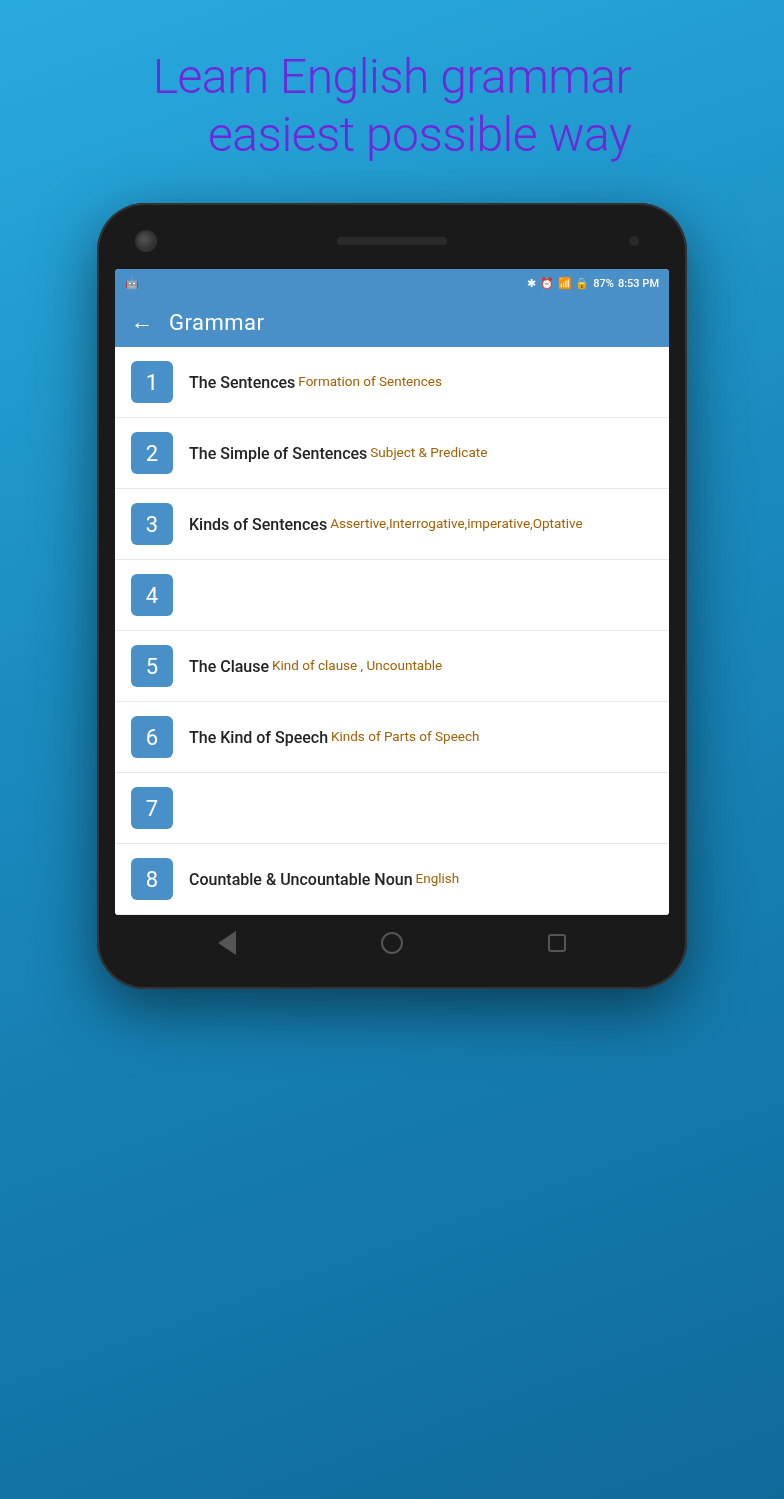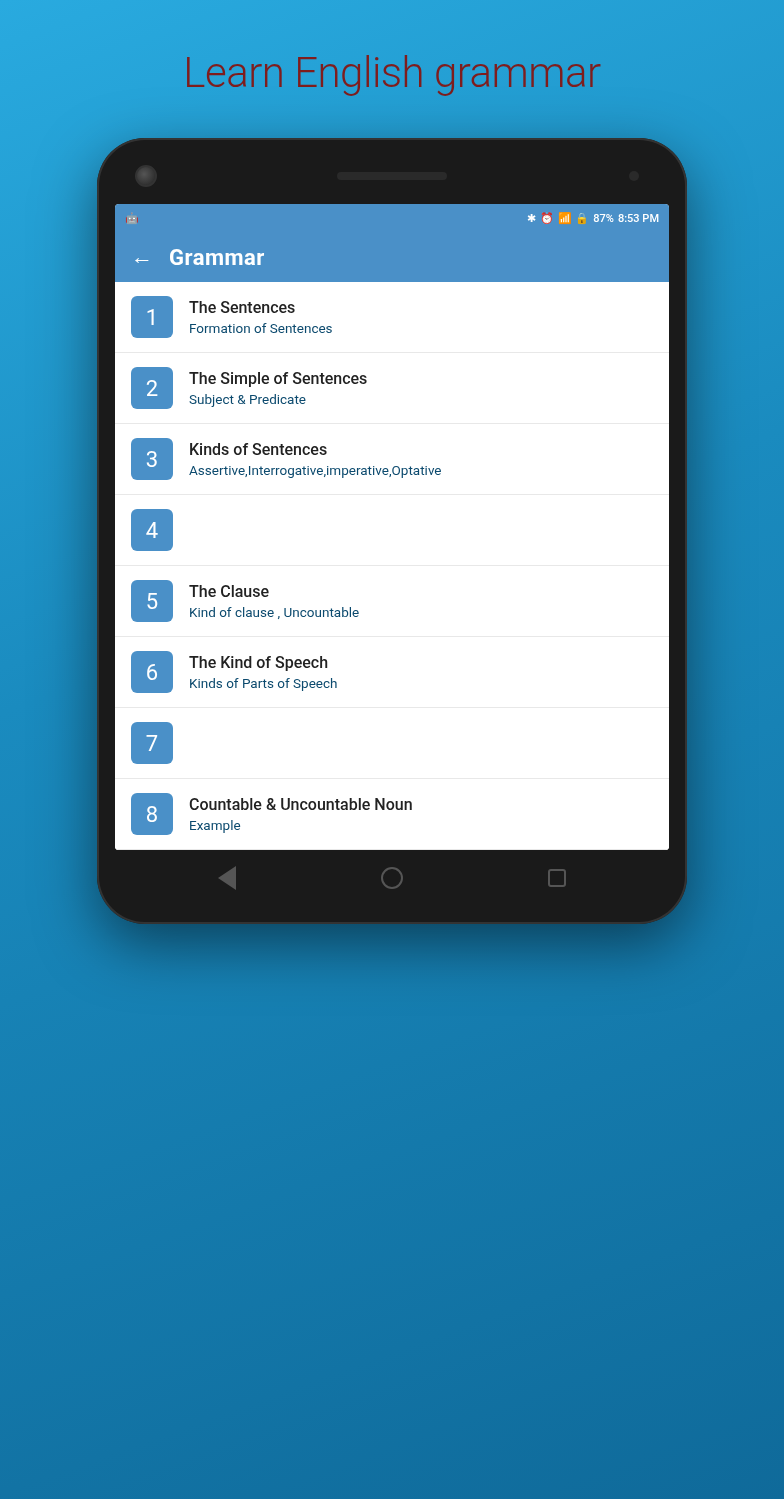--- a/index.html
+++ b/index.html
@@ -9,24 +9,24 @@
       height: 1499px;
       background: linear-gradient(160deg, #29aadf 0%, #1a8bbf 40%, #0f6a9a 100%);
       font-family: 'Roboto', Arial, sans-serif;
       display: flex;
       flex-direction: column;
       align-items: center;
       overflow: hidden;
     }
 
     .hero-text {
-      color: #7f1d1d;
+      color: #6d28d9;
       text-align: right;
       padding: 48px 40px 30px;
-      font-size: 42px;
+      font-size: 48px;
       font-weight: 300;
       line-height: 1.2;
       letter-spacing: -0.5px;
     }
 
     .phone-wrapper {
       position: relative;
       width: 590px;
       margin-top: 10px;
     }
@@ -118,21 +118,21 @@
 
     .back-arrow {
       color: white;
       font-size: 22px;
       cursor: pointer;
     }
 
     .app-title {
       color: white;
       font-size: 22px;
-      font-weight: 700;
+      font-weight: 400;
       letter-spacing: 0.5px;
     }
 
     .list-container {
       background: white;
     }
 
     .list-item {
       display: flex;
       align-items: center;
@@ -152,34 +152,34 @@
       justify-content: center;
       color: white;
       font-size: 22px;
       font-weight: 400;
       flex-shrink: 0;
       margin-right: 16px;
     }
 
     .item-text {
       display: flex;
-      flex-direction: column;
+      flex-direction: row;
       gap: 3px;
     }
 
     .item-title {
       font-size: 16px;
       font-weight: 500;
       color: #222;
       line-height: 1.2;
     }
 
     .item-subtitle {
       font-size: 13.5px;
-      color: #0c4a6e;
+      color: #a16207;
       line-height: 1.3;
     }
 
     .phone-bottom {
       display: flex;
       justify-content: space-around;
       align-items: center;
       padding: 14px 30px 4px;
     }
 
@@ -211,20 +211,21 @@
       height: 18px;
       border: 2.5px solid #555;
       border-radius: 3px;
     }
   </style>
 </head>
 <body>
 
 <p class="hero-text">
   <span>Learn English grammar</span><br>
+  <span>easiest possible way</span>
 </p>
 
 <div class="phone-wrapper">
   <div class="phone-outer">
 
     <div class="phone-top-bar">
       <div class="phone-camera"></div>
       <div class="phone-speaker"></div>
       <div class="phone-dot"></div>
     </div>
@@ -289,21 +290,21 @@
         <span class="item-subtitle">Kinds of Parts of Speech</span>
       </div>
     </div>
           <div class="list-item">
       <div class="item-number">7</div>
     </div>
           <div class="list-item">
       <div class="item-number">8</div>
       <div class="item-text">
         <span class="item-title">Countable &amp; Uncountable Noun</span>
-        <span class="item-subtitle">Example</span>
+        <span class="item-subtitle">English</span>
       </div>
     </div>
         </div>
 
     </div>
 
     <div class="phone-bottom">
       <div class="nav-btn">
         <div class="nav-back"></div>
       </div>

